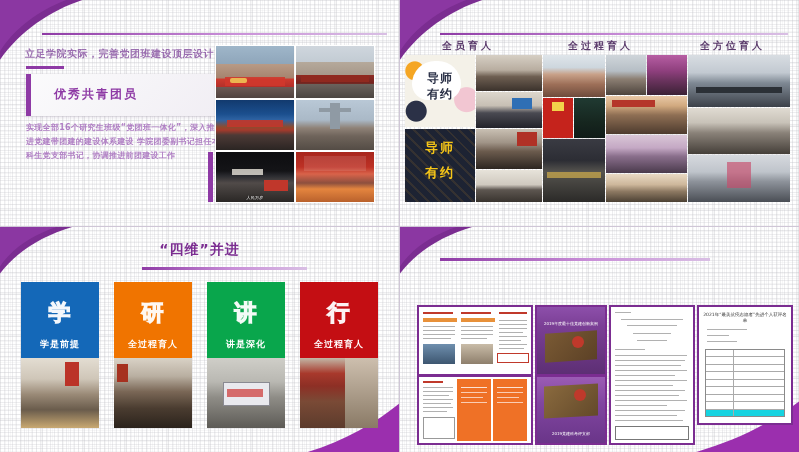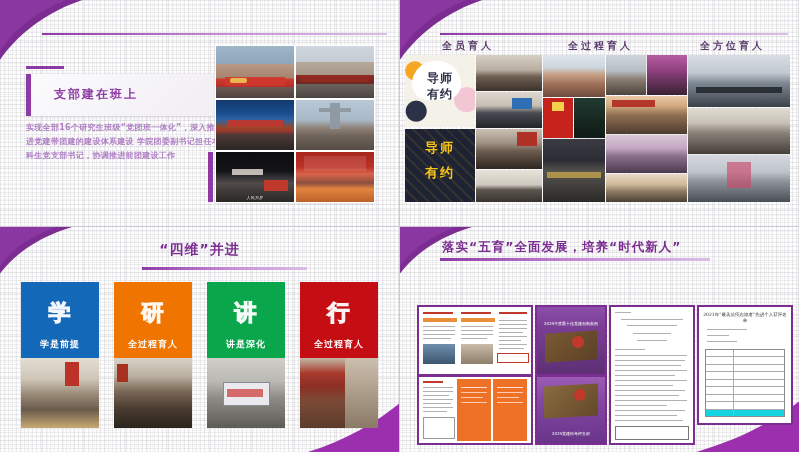--- a/index.html
+++ b/index.html
@@ -104,25 +104,26 @@
   <div class="quad q-tl">
     <div class="corner" style="left:-4px;top:-4px;">
       <svg width="140" height="70" viewBox="0 0 140 70">
         <path d="M0,0 L100,0 C60,10 22,34 0,70 Z" fill="#7b2d91"></path>
         <path d="M0,0 L82,0 C48,10 16,32 0,62 Z" fill="#8e3aa5" opacity=".85"></path>
       </svg>
     </div>
 
     <div class="rule" style="left:42px;top:33px;width:345px;"></div>
 
+    <div class="tl-sub">立足学院实际，完善党团班建设顶层设计</div>
     <div class="tl-dash"></div>
 
     <div class="tl-box">
       <span class="bar"></span>
-      <span class="txt">支部建在班上</span>
+      <span class="txt">优秀共青团员</span>
     </div>
 
     <div class="tl-para">实现全部16个研究生班级“党团班一体化”，深入推进党建带团建的建设体系建设 学院团委副书记担任本科生党支部书记，协调推进前团建设工作</div>
 
     <div class="tl-vbar"></div>
 
     <div class="photo framed" style="left:216px;top:46px;width:78px;height:52px;">
       <div class="ph-in" style="background:
         linear-gradient(to bottom,#9fb6c9 0%,#8fa6bb 34%,#b89a86 35%,#a5836e 62%,#cf3a2e 63%,#b4302a 78%,#6d5a55 79%,#50433f 100%);"></div>
       <div style="position:absolute;left:12%;top:60%;width:76%;height:16%;background:#d0372c;opacity:.9;"></div>
@@ -321,21 +322,20 @@
         <path d="M0,0 L92,0 C54,8 20,26 0,56 Z" fill="#7b2d91"></path>
         <path d="M0,0 L74,0 C42,8 14,24 0,50 Z" fill="#8e3aa5" opacity=".85"></path>
       </svg>
     </div>
     <div class="corner" style="right:-2px;bottom:-2px;">
       <svg width="120" height="58" viewBox="0 0 120 58">
         <path d="M120,58 L120,4 C92,26 54,46 8,58 Z" fill="#9b2fae"></path>
       </svg>
     </div>
 
-    <div class="head" style="left:42px;top:12px;font-size:12.5px;">落实“五育”全面发展，培养“时代新人”</div>
     <div class="rule" style="left:40px;top:31px;width:270px;height:3px;"></div>
 
 
     <div class="doc" style="left:17px;top:78px;width:112px;height:67px;">
       <div class="lines">
         <div class="ln" style="left:4px;top:5px;width:30px;background:#c0392b;height:2px;"></div>
         <div class="ln" style="left:42px;top:5px;width:30px;background:#c0392b;height:2px;"></div>
         <div class="ln" style="left:80px;top:5px;width:28px;background:#c0392b;height:2px;"></div>
         <div class="ln" style="left:4px;top:11px;width:34px;background:#e8913a;height:4px;"></div>
         <div class="ln" style="left:42px;top:11px;width:34px;background:#e8913a;height:4px;"></div>

